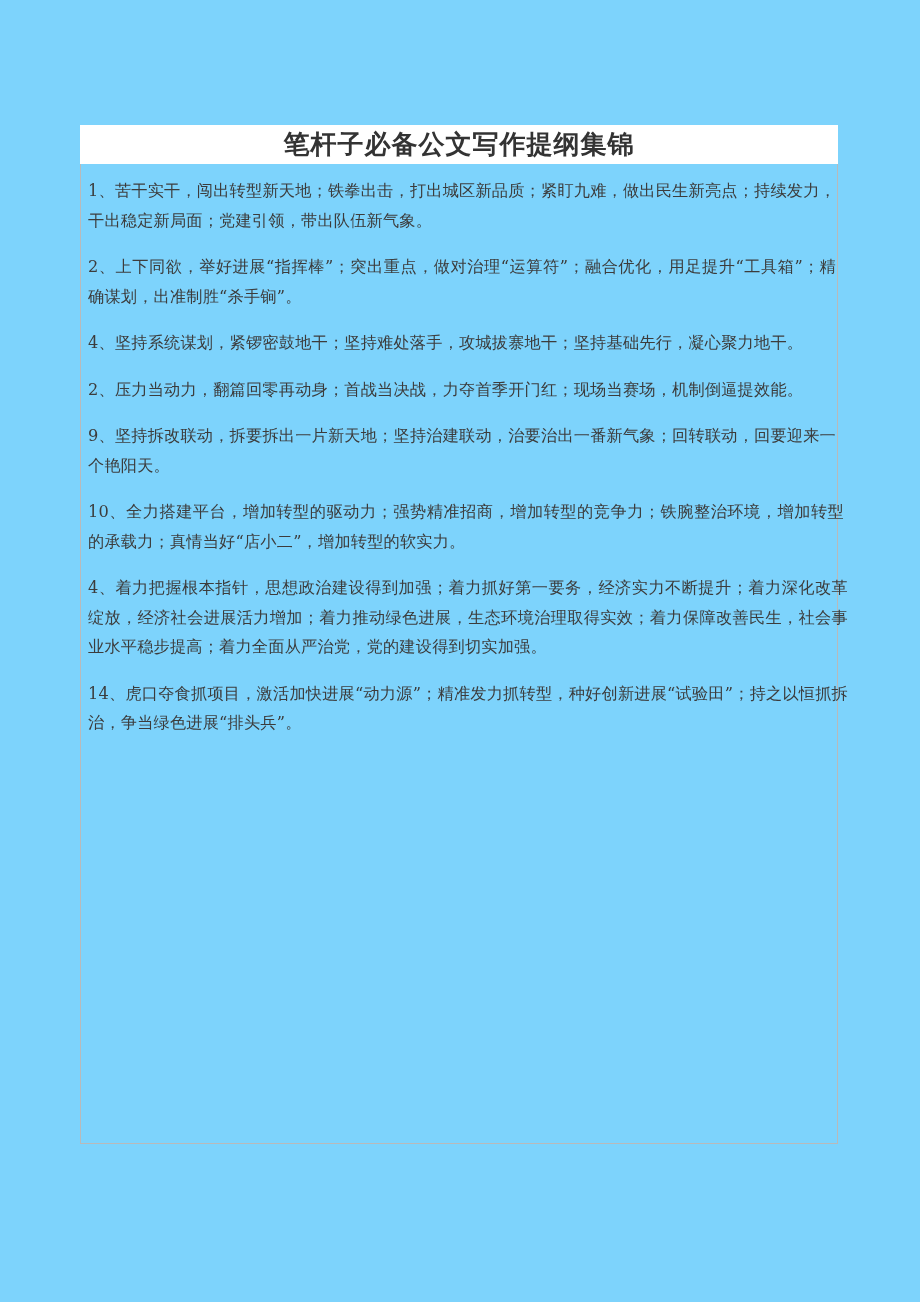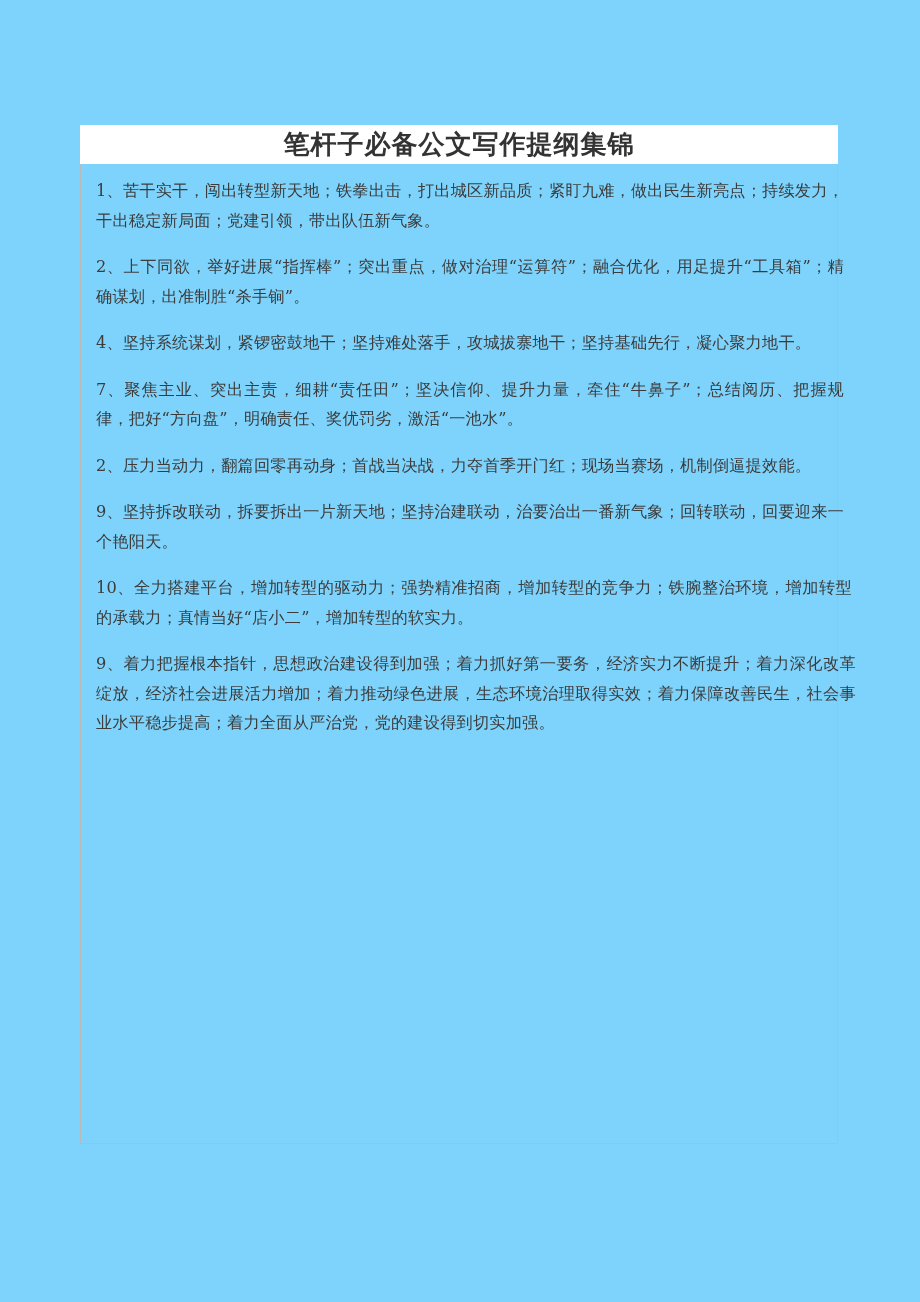--- a/index.html
+++ b/index.html
@@ -53,21 +53,21 @@
     letter-spacing: 1px;
     color: #333333;
     z-index: 3;
     background: #ffffff;
     padding: 2px 0 3px 0;
   }
 
   
   #doc-body {
     position: absolute;
-    left: 96px;
+    left: 88px;
     top: 176px;
     width: 762px;
     z-index: 2;
   }
 
   .para {
     font-size: 16.2px;
     line-height: 29.5px;
     letter-spacing: 0.2px;
     margin: 0 0 17px 0;
@@ -90,20 +90,20 @@
 <div id="page-sheet">
 
   <div id="doc-frame"></div>
 
   <h1 id="doc-title">笔杆子必备公文写作提纲集锦</h1>
 
   <div id="doc-body">
     <p class="para">1、苦干实干，闯出转型新天地；铁拳出击，打出城区新品质；紧盯九难，做出民生新亮点；持续发力，干出稳定新局面；党建引领，带出队伍新气象。</p>
     <p class="para">2、上下同欲，举好进展“指挥棒”；突出重点，做对治理“运算符”；融合优化，用足提升“工具箱”；精确谋划，出准制胜“杀手锏”。</p>
     <p class="para">4、坚持系统谋划，紧锣密鼓地干；坚持难处落手，攻城拔寨地干；坚持基础先行，凝心聚力地干。</p>
-    <p class="para">7、聚焦主业、突出主责，细耕“责任田”；坚决信仰、提升力量，牵住“牛鼻子”；总结阅历、把握规律，把好“方向盘”，明确责任、奖优罚劣，激活“一池水”。</p>
     <p class="para wide">2、压力当动力，翻篇回零再动身；首战当决战，力夺首季开门红；现场当赛场，机制倒逼提效能。</p>
     <p class="para">9、坚持拆改联动，拆要拆出一片新天地；坚持治建联动，治要治出一番新气象；回转联动，回要迎来一个艳阳天。</p>
     <p class="para wide">10、全力搭建平台，增加转型的驱动力；强势精准招商，增加转型的竞争力；铁腕整治环境，增加转型的承载力；真情当好“店小二”，增加转型的软实力。</p>
-    <p class="para wider">9、着力把握根本指针，思想政治建设得到加强；着力抓好第一要务，经济实力不断提升；着力深化改革绽放，经济社会进展活力增加；着力推动绿色进展，生态环境治理取得实效；着力保障改善民生，社会事业水平稳步提高；着力全面从严治党，党的建设得到切实加强。</p>
+    <p class="para wider">4、着力把握根本指针，思想政治建设得到加强；着力抓好第一要务，经济实力不断提升；着力深化改革绽放，经济社会进展活力增加；着力推动绿色进展，生态环境治理取得实效；着力保障改善民生，社会事业水平稳步提高；着力全面从严治党，党的建设得到切实加强。</p>
+    <p class="para wider">14、虎口夺食抓项目，激活加快进展“动力源”；精准发力抓转型，种好创新进展“试验田”；持之以恒抓拆治，争当绿色进展“排头兵”。</p>
   </div>
 
 </div>
 
 </body></html>

